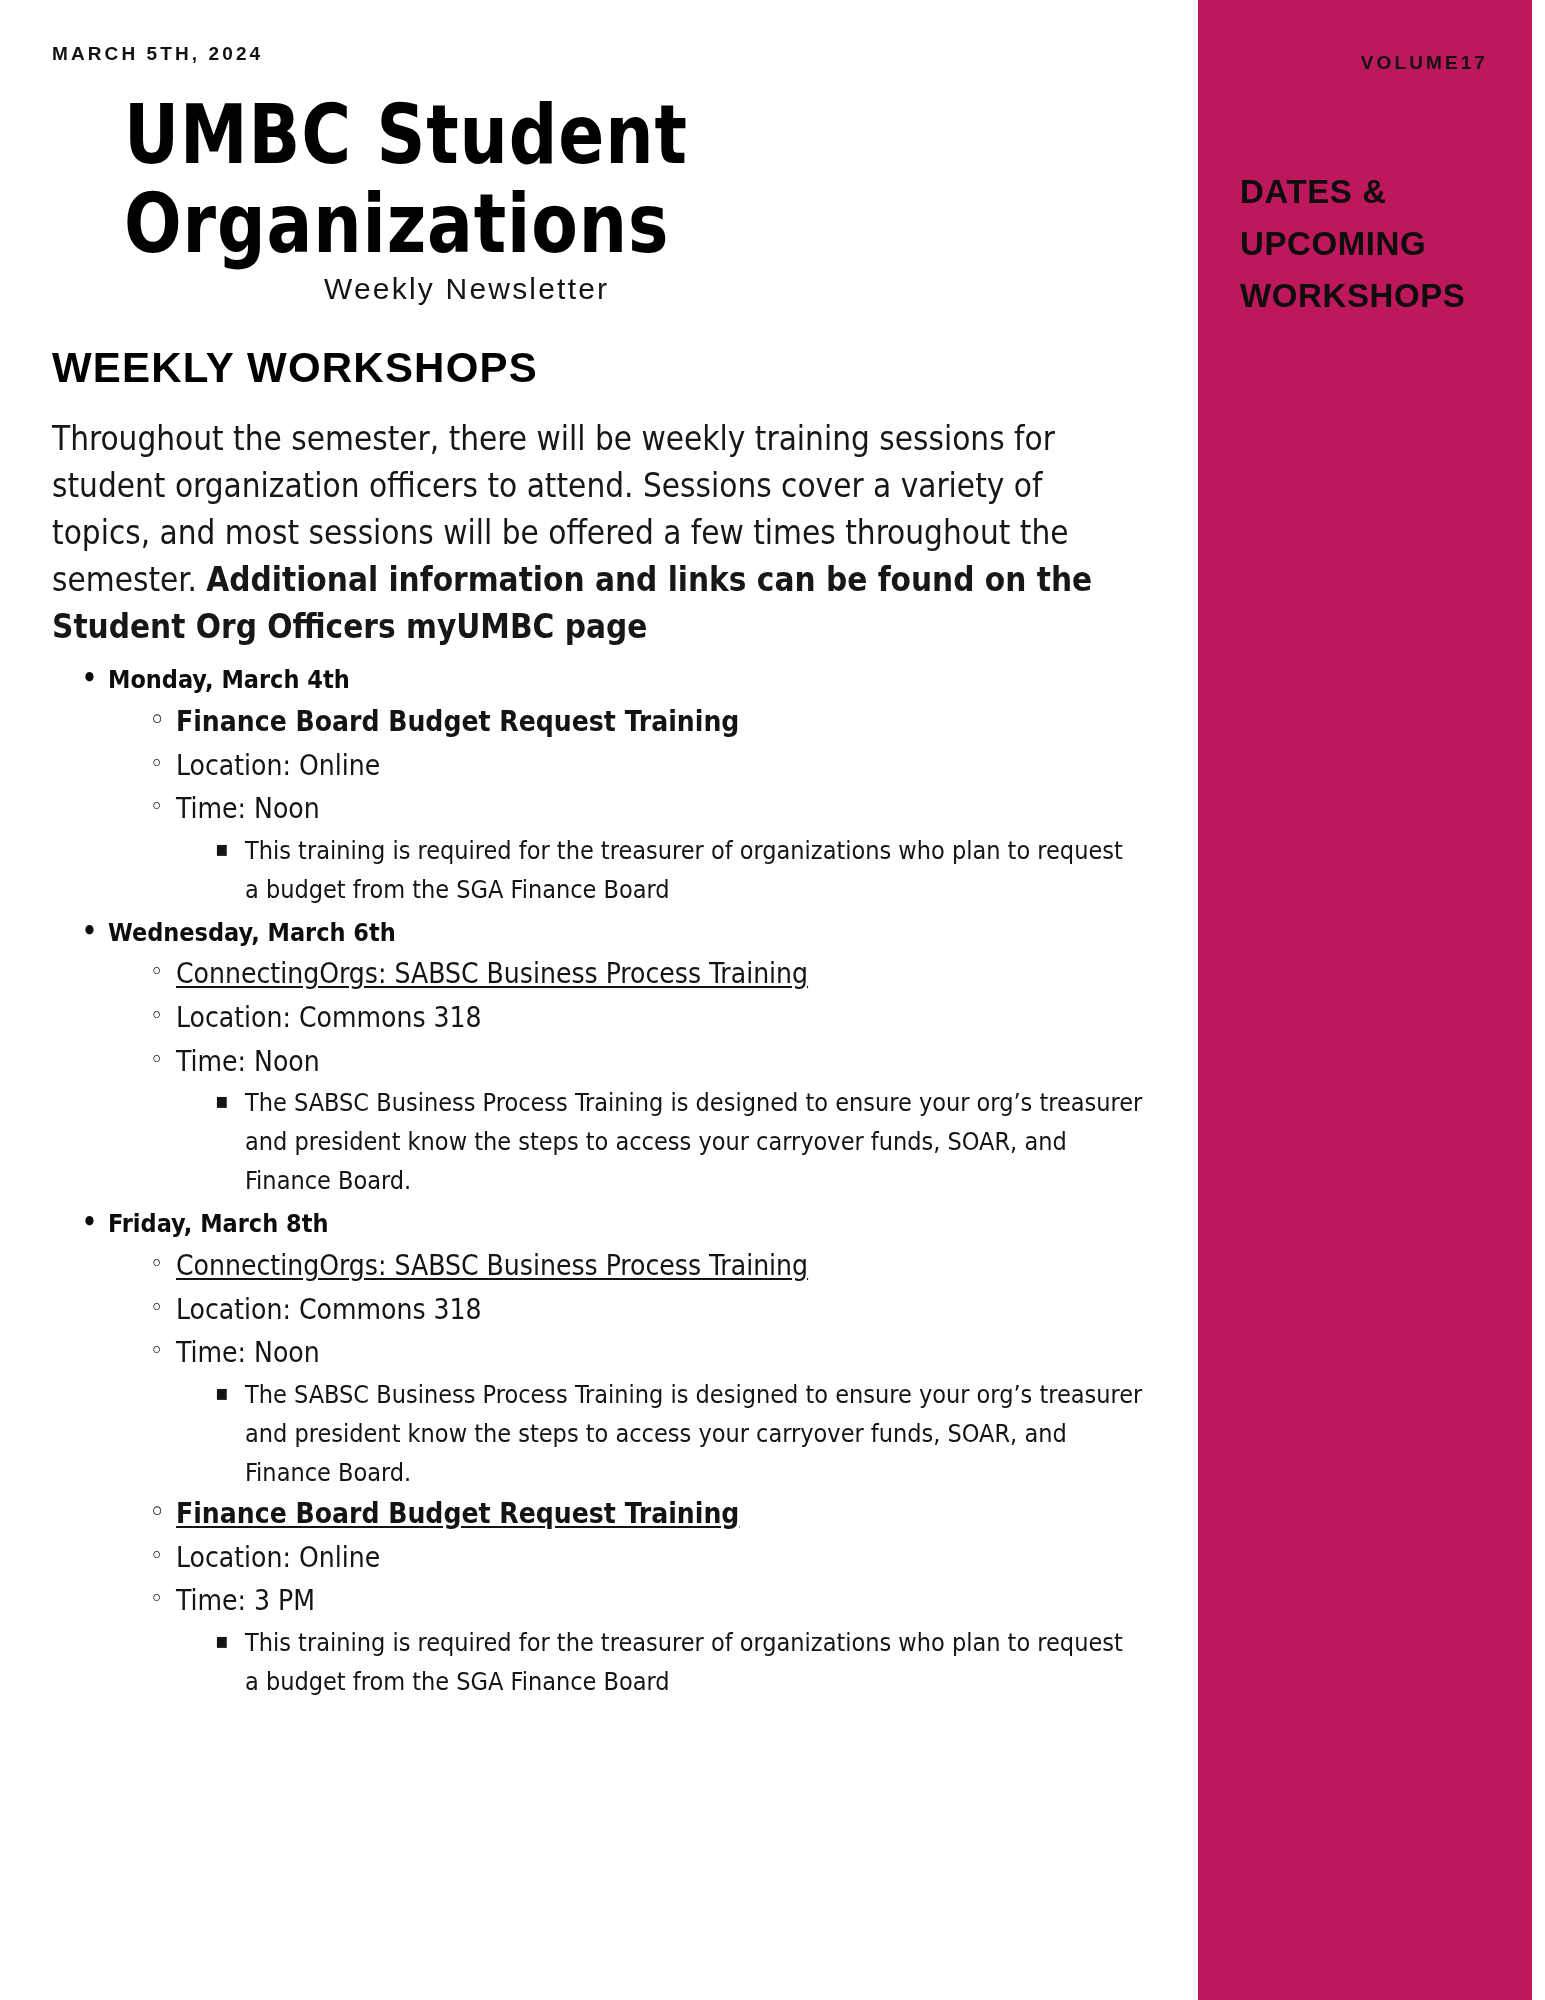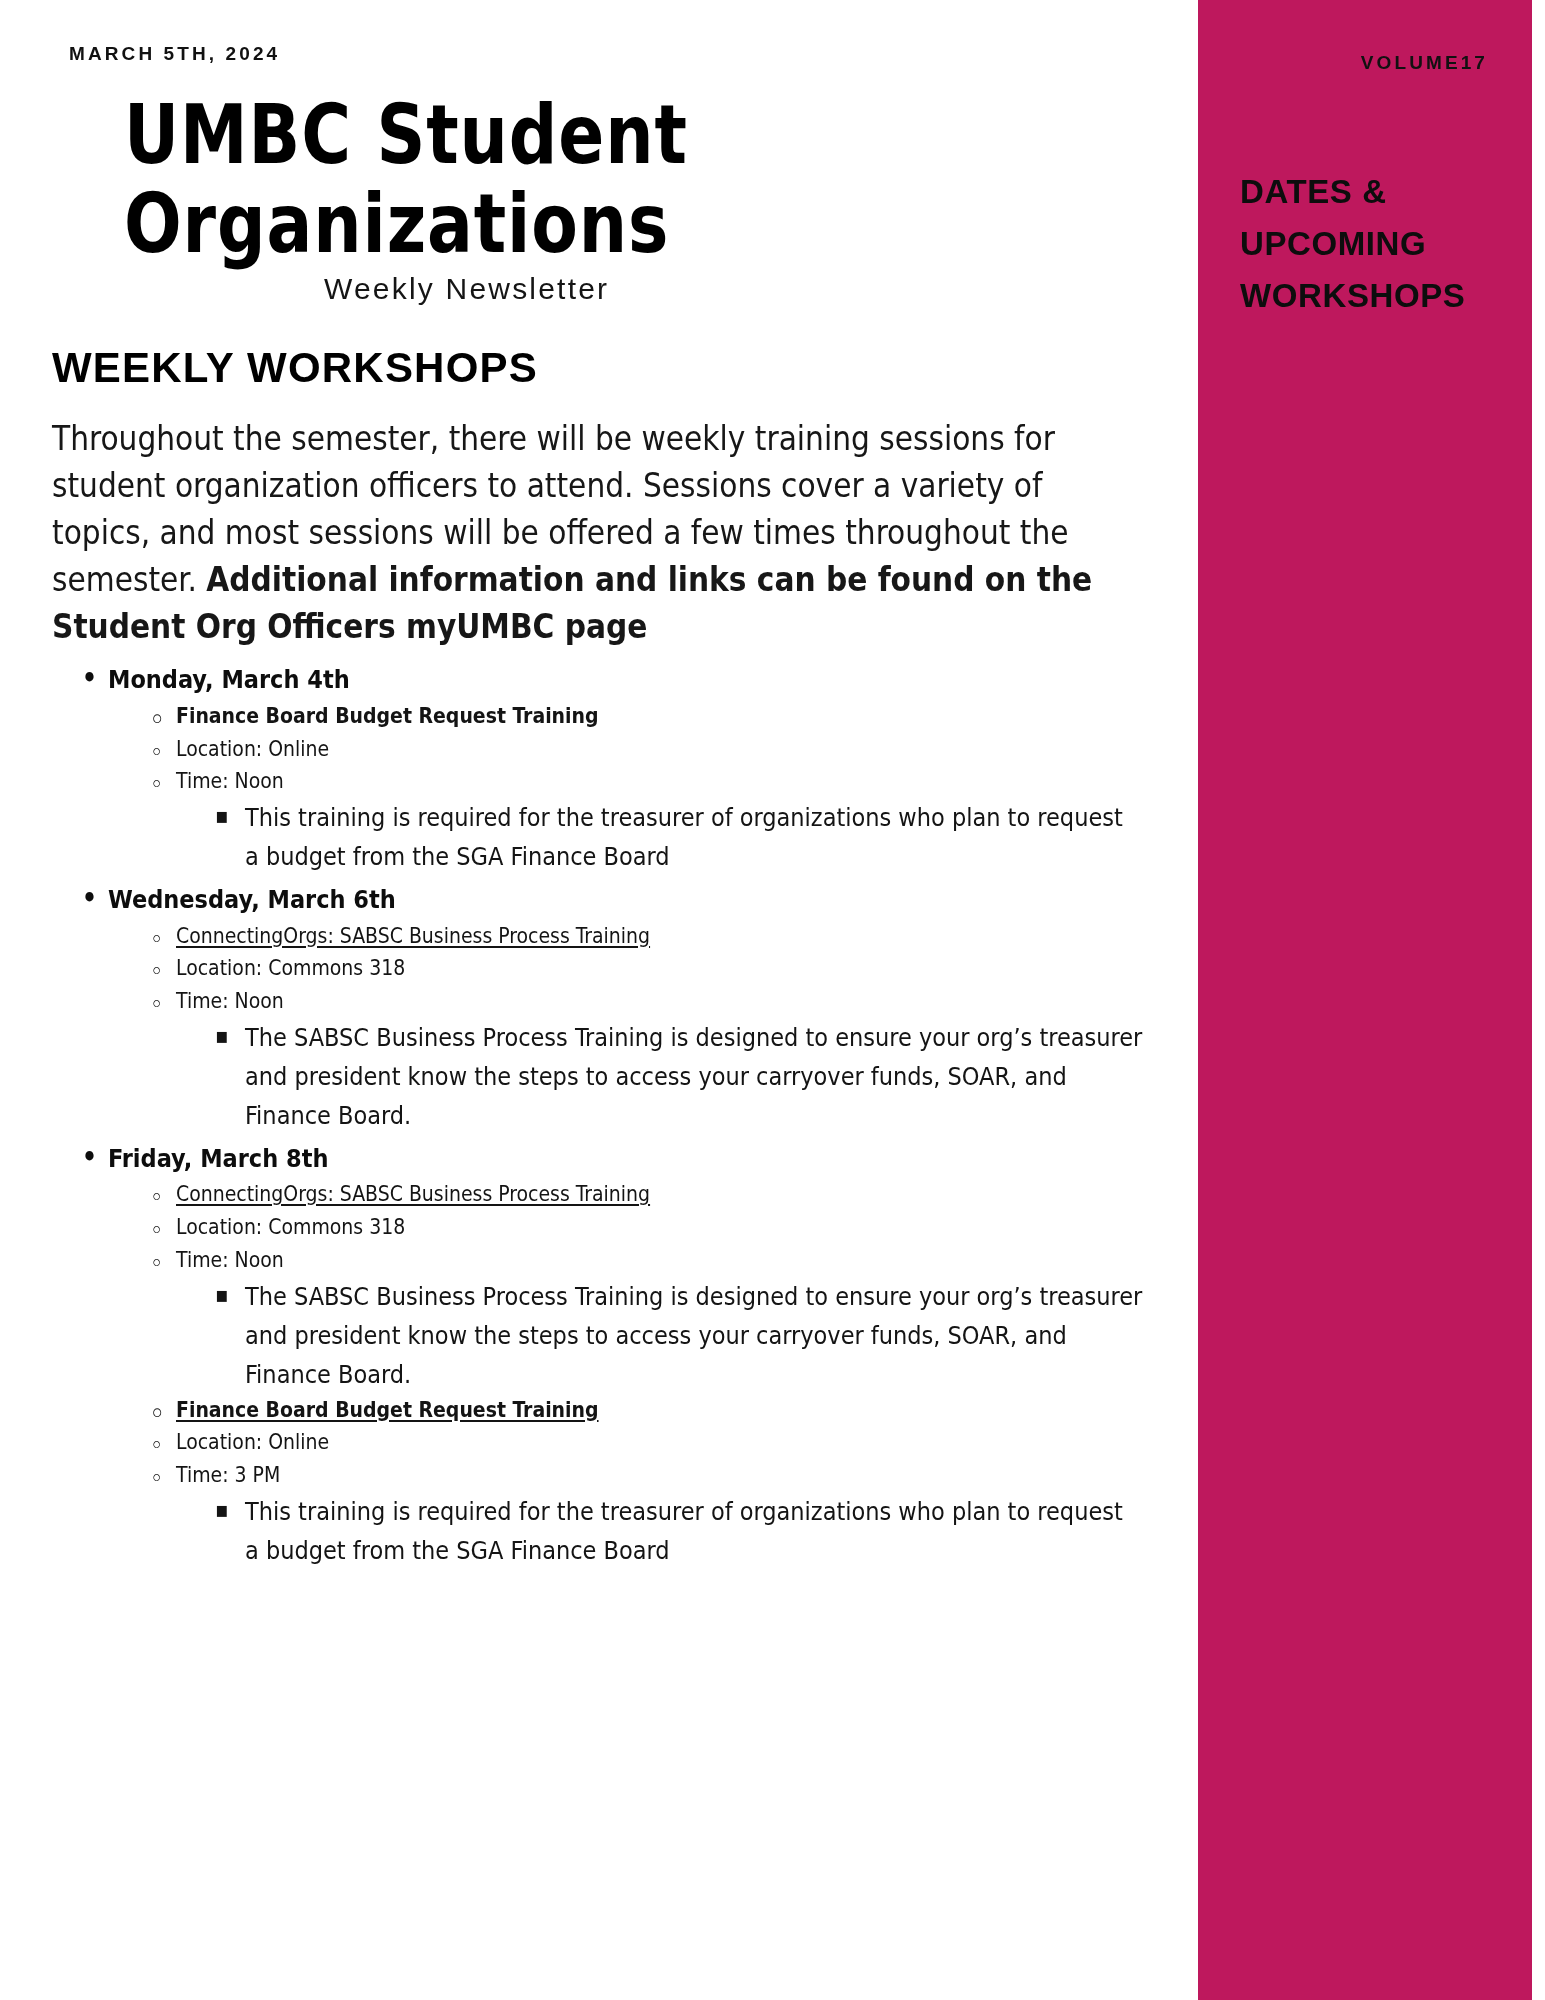--- a/index.html
+++ b/index.html
@@ -75,21 +75,20 @@
     height: 2000px;
     padding: 0 55px 0 52px;
   }
 
   #issue-date {
     margin-top: 43px;
     font-size: 19px;
     font-weight: 700;
     letter-spacing: 3.1px;
     color: #111111;
-    margin-left: 17px;
   }
 
   #masthead {
     margin-top: 26px;
     padding-left: 72px;
   }
 
   #masthead-title {
     font-family: "DejaVu Sans Condensed", "Liberation Sans Narrow", "Liberation Sans", sans-serif;
     font-size: 82px;
@@ -156,21 +155,21 @@
     top: -2px;
     font-size: 26px;
     line-height: 1.58;
     color: #0d0d0d;
   }
 
   .sub-list { list-style: none; }
 
   .sub-item {
     position: relative;
-    font-size: 21px;
+    font-size: 28px;
     line-height: 1.56;
     color: #141414;
     padding-left: 124px;
   }
   .sub-item::before {
     content: "\25E6";
     position: absolute;
     left: 98px;
     top: 0;
     font-size: 25px;

